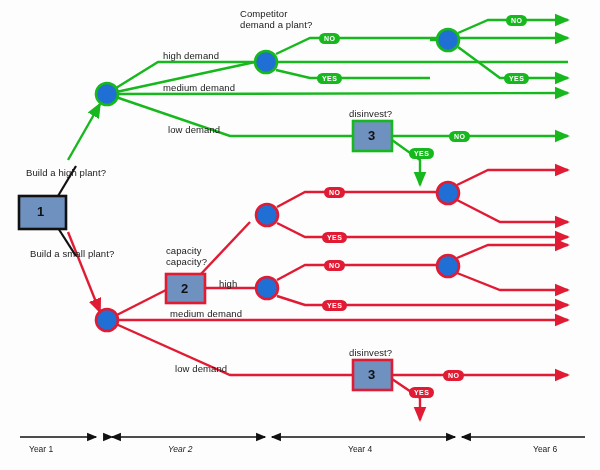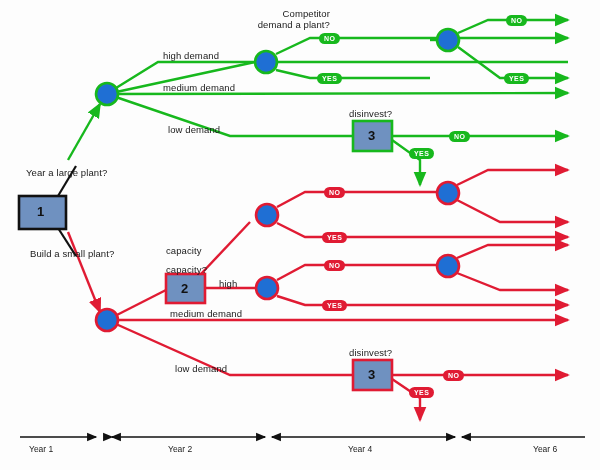--- a/index.html
+++ b/index.html
@@ -1,20 +1,20 @@
 <!DOCTYPE html>
 <html><head>
 <meta charset="utf-8">
 <style>
   html,body{margin:0;padding:0;background:#ffffff;}
   body{width:600px;height:470px;font-family:"Liberation Sans",sans-serif;overflow:hidden;}
   #stage{position:relative;width:600px;height:470px;background:#fdfdfd;}
   svg#tree{position:absolute;left:0;top:0;width:600px;height:470px;}
   .lbl{position:absolute;font-size:9.5px;color:#1a1a1a;white-space:nowrap;letter-spacing:.1px;}
-  .lbl.c{text-align:right;}
+  .lbl.c{text-align:left;}
   .badge{position:absolute;font-size:7px;font-weight:bold;color:#ffffff;
          padding:1.5px 5px 1.5px 5px;border-radius:7px;letter-spacing:.4px;line-height:8px;}
   .badge.g{background:#17b81d;}
   .badge.r{background:#e01b33;}
   .boxnum{position:absolute;font-size:13px;font-weight:bold;color:#111;}
   .yearlbl{position:absolute;font-size:8.5px;color:#1a1a1a;}
 </style>
 </head>
 <body>
 
@@ -120,32 +120,32 @@
     <path d="M118,437 L112,437" marker-end="url(#ablk)"></path>
     <path d="M259,437 L265,437" marker-end="url(#ablk)"></path>
     <path d="M272,437 L455,437"></path>
     <path d="M278,437 L272,437" marker-end="url(#ablk)"></path>
     <path d="M449,437 L455,437" marker-end="url(#ablk)"></path>
     <path d="M462,437 L585,437"></path>
     <path d="M468,437 L462,437" marker-end="url(#ablk)"></path>
   </g>
 </svg>
 
-<div class="lbl" style="left:26px;top:167px;">Year a large plant?</div>
+<div class="lbl" style="left:26px;top:167px;">Build a high plant?</div>
 <div class="lbl" style="left:30px;top:248px;">Build a small plant?</div>
 
 <div class="lbl c" style="left:240px;top:8px;width:90px;">Competitor</div>
 <div class="lbl c" style="left:240px;top:19px;width:90px;">demand a plant?</div>
 
 <div class="lbl" style="left:163px;top:50px;">high demand</div>
 <div class="lbl" style="left:163px;top:82px;">medium demand</div>
 <div class="lbl" style="left:168px;top:124px;">low demand</div>
 
 <div class="lbl" style="left:166px;top:245px;">capacity</div>
-<div class="lbl" style="left:166px;top:256px;margin-top:8px;">capacity?</div>
+<div class="lbl" style="left:166px;top:256px;">capacity?</div>
 <div class="lbl" style="left:219px;top:278px;">high</div>
 
 <div class="lbl" style="left:170px;top:308px;">medium demand</div>
 <div class="lbl" style="left:175px;top:363px;">low demand</div>
 
 <div class="lbl" style="left:349px;top:108px;">disinvest?</div>
 <div class="lbl" style="left:349px;top:347px;">disinvest?</div>
 
 <div class="boxnum" style="left:37px;top:204px;">1</div>
 <div class="boxnum" style="left:181px;top:281px;">2</div>
@@ -160,17 +160,17 @@
 <div class="badge g" style="left:409px;top:148px;">YES</div>
 
 <div class="badge r" style="left:324px;top:187px;">NO</div>
 <div class="badge r" style="left:322px;top:232px;">YES</div>
 <div class="badge r" style="left:324px;top:260px;">NO</div>
 <div class="badge r" style="left:322px;top:300px;">YES</div>
 <div class="badge r" style="left:443px;top:370px;">NO</div>
 <div class="badge r" style="left:409px;top:387px;">YES</div>
 
 <div class="yearlbl" style="left:29px;top:444px;">Year 1</div>
-<div class="yearlbl" style="left:168px;top:444px;">Year 2</div>
+<div class="yearlbl" style="left:168px;top:444px;font-style:italic;">Year 2</div>
 <div class="yearlbl" style="left:348px;top:444px;">Year 4</div>
 <div class="yearlbl" style="left:533px;top:444px;">Year 6</div>
 
 </div>
 
 </body></html>

